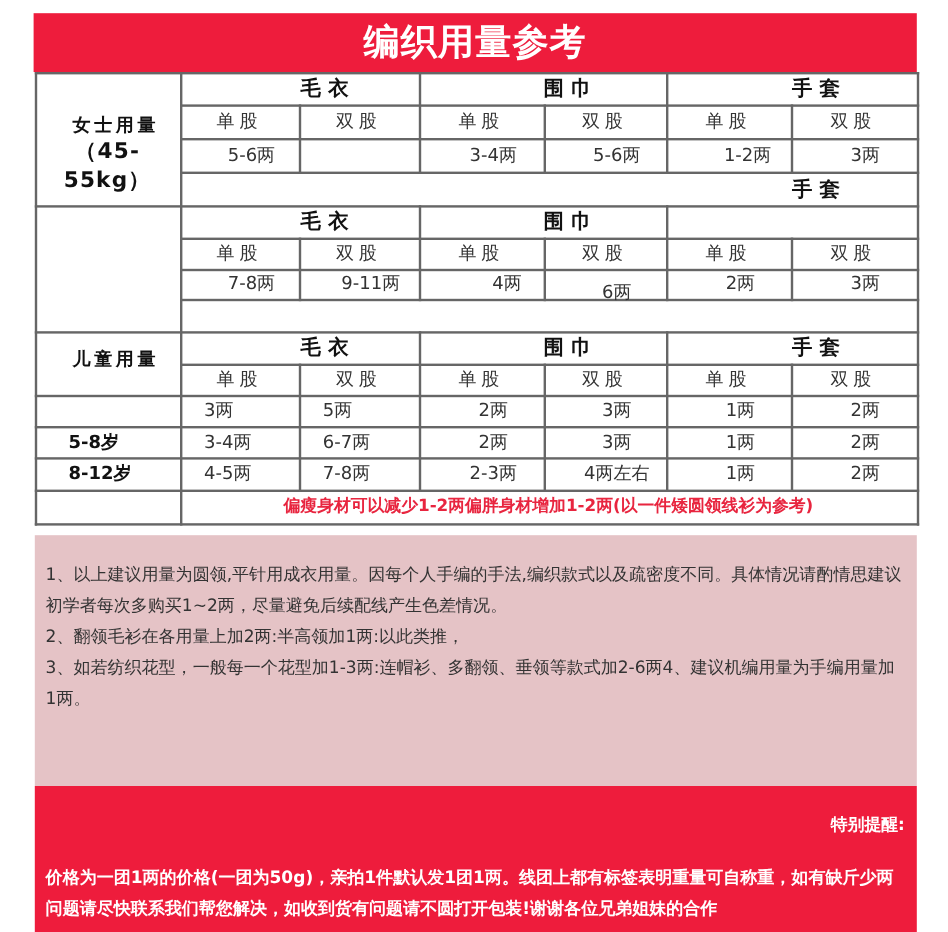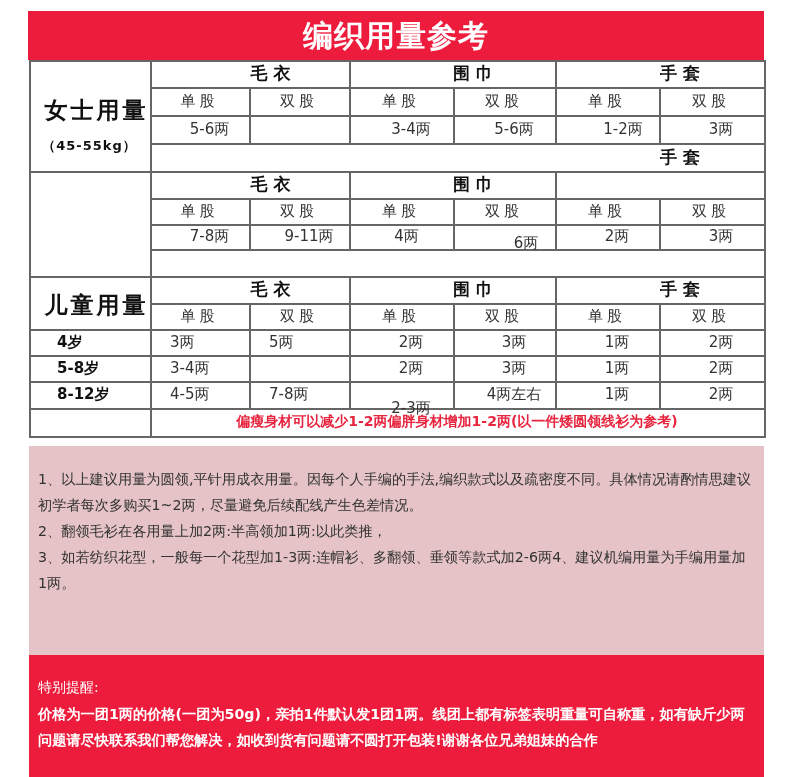--- a/index.html
+++ b/index.html
@@ -20,38 +20,38 @@
   .cell {
     position: absolute; display: flex; align-items: center; justify-content: center;
     font-size: 15px; color: #333; white-space: nowrap;
   }
   .cell.left { justify-content: flex-start; padding-left: 14px; }
   .cell.hdr { font-size: 17px; font-weight: bold; letter-spacing: 6px; color: #111; padding-left: 48px; }
   .cell.sub { font-size: 15px; letter-spacing: 4px; color: #333; }
   .cell.val { font-size: 15px; color: #333; padding-left: 20px; }
 
   .sec-label { position: absolute; left: 0; width: 121px; text-align: center; color: #111; }
-  .sec-label .t { font-size: 23px; font-weight: bold; letter-spacing: 3px; display: block; padding-left: 14px; }
-  .sec-label .w { font-size: 13px; font-weight: bold; letter-spacing: 1px; display: block; margin-top: 11px; }
+  .sec-label .t { font-size: 15px; font-weight: bold; letter-spacing: 3px; display: block; padding-left: 14px; }
+  .sec-label .w { font-size: 18px; font-weight: bold; letter-spacing: 1px; display: block; margin-top: 0; }
   .age { position: absolute; left: 0; width: 121px; font-size: 15px; font-weight: bold; color: #111; padding-left: 28px; display: flex; align-items: center; }
 
   .note-red { color: #e8253f; font-weight: bold; font-size: 14px; }
 
   .notice {
     position: absolute; left: 29px; top: 446px; width: 735px; height: 209px;
     background: #e5c3c6; padding: 20px 10px 0 9px;
   }
   .notice .title { font-size: 14px; font-weight: bold; color: #333; margin-bottom: 10px; }
   .notice p { font-size: 14.2px; color: #333; line-height: 26px; }
 
   .remind {
     position: absolute; left: 29px; top: 655px; width: 735px; height: 122px;
     background: #ee1c3c; padding: 24px 10px 0 9px; color: #fff;
   }
-  .remind .title { font-size: 14px; font-weight: normal; margin-bottom: 4px; }
+  .remind .title { font-size: 14px; font-weight: bold; margin-bottom: 22px; text-align: right; }
   .remind p { font-size: 14.2px; font-weight: bold; line-height: 26px; }
 </style>
 </head>
 <body>
 
 <div class="banner">
   <span>编织用量参考</span>
 </div>
 
 <div class="tbl" id="tbl">
@@ -97,23 +97,23 @@
     <div class="line-v" style="left:424px;top:138px;height:52.5px"></div>
     <div class="line-v" style="left:630px;top:138px;height:52.5px"></div>
     <div class="cell hdr" style="left:121px;width:199px;top:111px;height:27px">毛衣</div>
     <div class="cell hdr" style="left:320px;width:206px;top:111px;height:27px">围巾</div>
     <div class="cell hdr" style="left:526px;width:208px;top:111px;height:27px"></div>
     <div class="cell sub" style="left:121px;width:99px;top:138px;height:26px">单股</div>
     <div class="cell val" style="left:121px;width:99px;top:164px;height:25px">7-8两</div>
     <div class="cell sub" style="left:220px;width:100px;top:138px;height:26px">双股</div>
     <div class="cell val" style="left:220px;width:100px;top:164px;height:25px">9-11两</div>
     <div class="cell sub" style="left:320px;width:104px;top:138px;height:26px">单股</div>
-    <div class="cell val" style="left:304px;width:127px;top:164px;height:25px">4两</div>
+    <div class="cell val" style="left:320px;width:127px;top:164px;height:25px">4两</div>
     <div class="cell sub" style="left:424px;width:102px;top:138px;height:26px">双股</div>
-    <div class="cell val" style="left:436px;width:102px;top:164px;height:39px">6两</div>
+    <div class="cell val" style="left:424px;width:102px;top:164px;height:39px">6两</div>
     <div class="cell sub" style="left:526px;width:104px;top:138px;height:26px">单股</div>
     <div class="cell val" style="left:526px;width:104px;top:164px;height:25px">2两</div>
     <div class="cell sub" style="left:630px;width:104px;top:138px;height:26px">双股</div>
     <div class="cell val" style="left:630px;width:104px;top:164px;height:25px">3两</div>
     <div class="cell hdr" style="left:526px;width:208px;top:83px;height:28px">手套</div>
     <div class="line-h" style="top:243px;left:121px;width:615.5px"></div>
     <div class="line-h" style="top:269px;left:0px;width:736.5px"></div>
     <div class="line-h" style="top:295px;left:0px;width:736.5px"></div>
     <div class="line-h" style="top:321px;left:0px;width:736.5px"></div>
     <div class="line-h" style="top:348px;left:0px;width:736.5px"></div>
@@ -127,37 +127,37 @@
     <div class="cell hdr" style="left:526px;width:208px;top:216px;height:27px">手套</div>
     <div class="cell sub" style="left:121px;width:99px;top:243px;height:26px">单股</div>
     <div class="cell sub" style="left:220px;width:100px;top:243px;height:26px">双股</div>
     <div class="cell sub" style="left:320px;width:104px;top:243px;height:26px">单股</div>
     <div class="cell sub" style="left:424px;width:102px;top:243px;height:26px">双股</div>
     <div class="cell sub" style="left:526px;width:104px;top:243px;height:26px">单股</div>
     <div class="cell sub" style="left:630px;width:104px;top:243px;height:26px">双股</div>
     <div class="sec-label" style="top: 230px;">
       <span class="t">儿童用量</span>
     </div>
-    <div class="age" style="top:269px;height:26px">4岁</div>
     <div class="cell val left" style="left:121px;width:99px;top:269px;height:26px">3两</div>
     <div class="cell val left" style="left:220px;width:100px;top:269px;height:26px">5两</div>
     <div class="cell val" style="left:320px;width:104px;top:269px;height:26px">2两</div>
     <div class="cell val" style="left:424px;width:102px;top:269px;height:26px">3两</div>
     <div class="cell val" style="left:526px;width:104px;top:269px;height:26px">1两</div>
     <div class="cell val" style="left:630px;width:104px;top:269px;height:26px">2两</div>
     <div class="age" style="top:295px;height:26px">5-8岁</div>
     <div class="cell val left" style="left:121px;width:99px;top:295px;height:26px">3-4两</div>
+    <div class="cell val left" style="left:220px;width:100px;top:295px;height:26px">6-7两</div>
     <div class="cell val" style="left:320px;width:104px;top:295px;height:26px">2两</div>
     <div class="cell val" style="left:424px;width:102px;top:295px;height:26px">3两</div>
     <div class="cell val" style="left:526px;width:104px;top:295px;height:26px">1两</div>
     <div class="cell val" style="left:630px;width:104px;top:295px;height:26px">2两</div>
     <div class="age" style="top:321px;height:27px">8-12岁</div>
     <div class="cell val left" style="left:121px;width:99px;top:321px;height:27px">4-5两</div>
     <div class="cell val left" style="left:220px;width:100px;top:321px;height:27px">7-8两</div>
-    <div class="cell val" style="left:320px;width:104px;top:335px;height:27px">2-3两</div>
+    <div class="cell val" style="left:320px;width:104px;top:321px;height:27px">2-3两</div>
     <div class="cell val" style="left:424px;width:102px;top:321px;height:27px">4两左右</div>
     <div class="cell val" style="left:526px;width:104px;top:321px;height:27px">1两</div>
     <div class="cell val" style="left:630px;width:104px;top:321px;height:27px">2两</div>
     <div class="cell note-red" style="left:121px;width:614px;top:348px;height:28px">偏瘦身材可以减少1-2两偏胖身材增加1-2两(以一件矮圆领线衫为参考)</div>
   </div>
 
 <div class="notice">
   <p>1、以上建议用量为圆领,平针用成衣用量。因每个人手编的手法,编织款式以及疏密度不同。具体情况请酌情思建议初学者每次多购买1~2两，尽量避免后续配线产生色差情况。</p>
   <p>2、翻领毛衫在各用量上加2两:半高领加1两:以此类推，</p>
   <p>3、如若纺织花型，一般每一个花型加1-3两:连帽衫、多翻领、垂领等款式加2-6两4、建议机编用量为手编用量加1两。</p>

